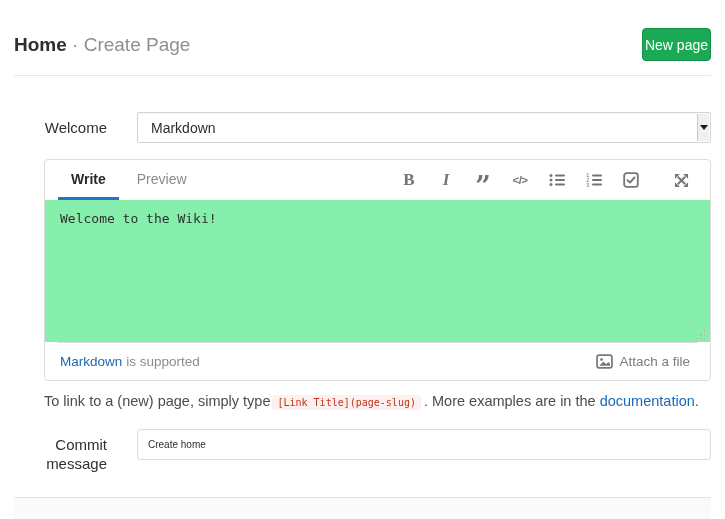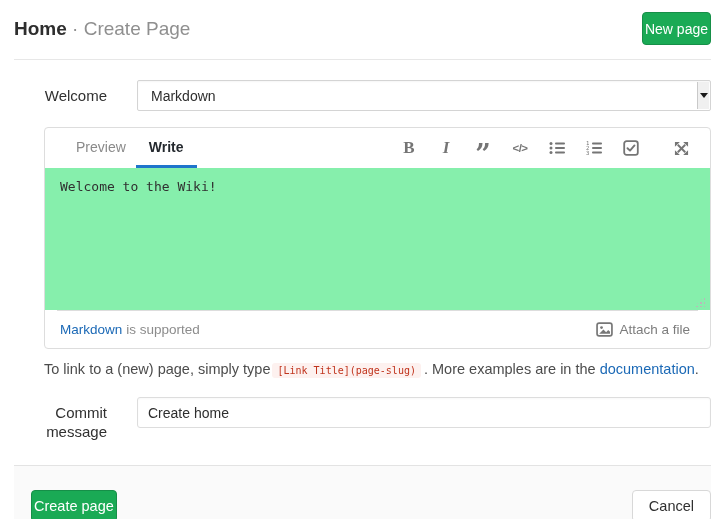--- a/index.html
+++ b/index.html
@@ -1,21 +1,21 @@
 <!DOCTYPE html>
 <html><head>
 <meta charset="utf-8">
 <style>
   * { box-sizing: border-box; margin: 0; padding: 0; }
   html,body { width:725px; height:519px; background:#fff; overflow:hidden; }
   body { font-family:"Liberation Sans", sans-serif; color:#2e2e2e; }
   .page { width:725px; height:519px; display:flex; flex-direction:column; }
 
   
-  .hdr { margin:0 14px; padding:12px 0 14px 0; border-bottom:1px solid #e7e7e7;
+  .hdr { margin:16px 14px; padding:12px 0 14px 0; border-bottom:1px solid #e7e7e7;
          display:flex; align-items:center; justify-content:space-between; }
   .hdr-title { font-size:19px; color:#8f8f8f; font-weight:400; }
   .hdr-title .home { font-weight:700; color:#2e2e2e; }
   .btn-green { background:#1aaa55; border:1px solid #168f48; color:#fff;
                font-family:"Liberation Sans",sans-serif; font-size:14px;
                height:33px; padding:0 2px; border-radius:4px; cursor:pointer; }
 
   
   .main { flex:1 0 auto; padding:20px 14px 0 14px; }
   .row { display:flex; margin-bottom:16px; }
@@ -68,21 +68,21 @@
 
   
   .help { margin-top:10px; font-size:14.5px; color:#4c4c4c; line-height:1.38; }
   .help .code { font-family:"DejaVu Sans Mono","Liberation Mono",monospace; font-size:10px;
                 color:#c0341d; background:#fdf1ef; padding:2px 5px; border-radius:3px;
                 margin:0 3px 0 2px; white-space:nowrap; }
   .help a, .doc-link { color:#1b69b6; text-decoration:none; cursor:pointer; }
 
   
   .txt-input { width:100%; height:31px; border:1px solid #ddd; border-radius:3px;
-               padding:0 10px; font-family:"Liberation Sans",sans-serif; font-size:14px;
+               padding:0 10px; font-family:"Liberation Sans",sans-serif; font-size:10px;
                color:#2e2e2e; outline:none; box-shadow:inset 0 1px 2px rgba(0,0,0,.03); }
   .row.commit { margin-top:18px; margin-bottom:0; }
 
   
   .ftr { margin:23px 14px 0 14px; flex:1 0 auto; border-top:1px solid #e3e3e3;
          background:#fafafa; padding:24px 0 0 17px; display:flex; align-items:flex-start; }
   .btn-create { height:32px; font-size:14.5px; }
   .btn-cancel { margin-left:auto; height:32px; padding:0 16px; background:#fff;
                 border:1px solid #d8d8d8; border-radius:4px; color:#303030;
                 font-family:"Liberation Sans",sans-serif; font-size:14.5px; cursor:pointer; }
@@ -114,22 +114,22 @@
         </div>
       </div>
     </div>
 
     <div class="row">
       <div class="row-field">
         <div class="editor">
 
           <div class="ed-head">
             <div class="tabs">
+              <div class="tab active">Write</div>
               <div class="tab" style="margin-left:8px;padding:0 10px">Preview</div>
-              <div class="tab active">Write</div>
             </div>
             <div class="toolbar">
               <button class="tb" style="margin-left:0">
                 <span class="tb-bold">B</span>
               </button>
               <button class="tb">
                 <span class="tb-italic">I</span>
               </button>
               <button class="tb">
                 <span class="tb-quote">”</span>

